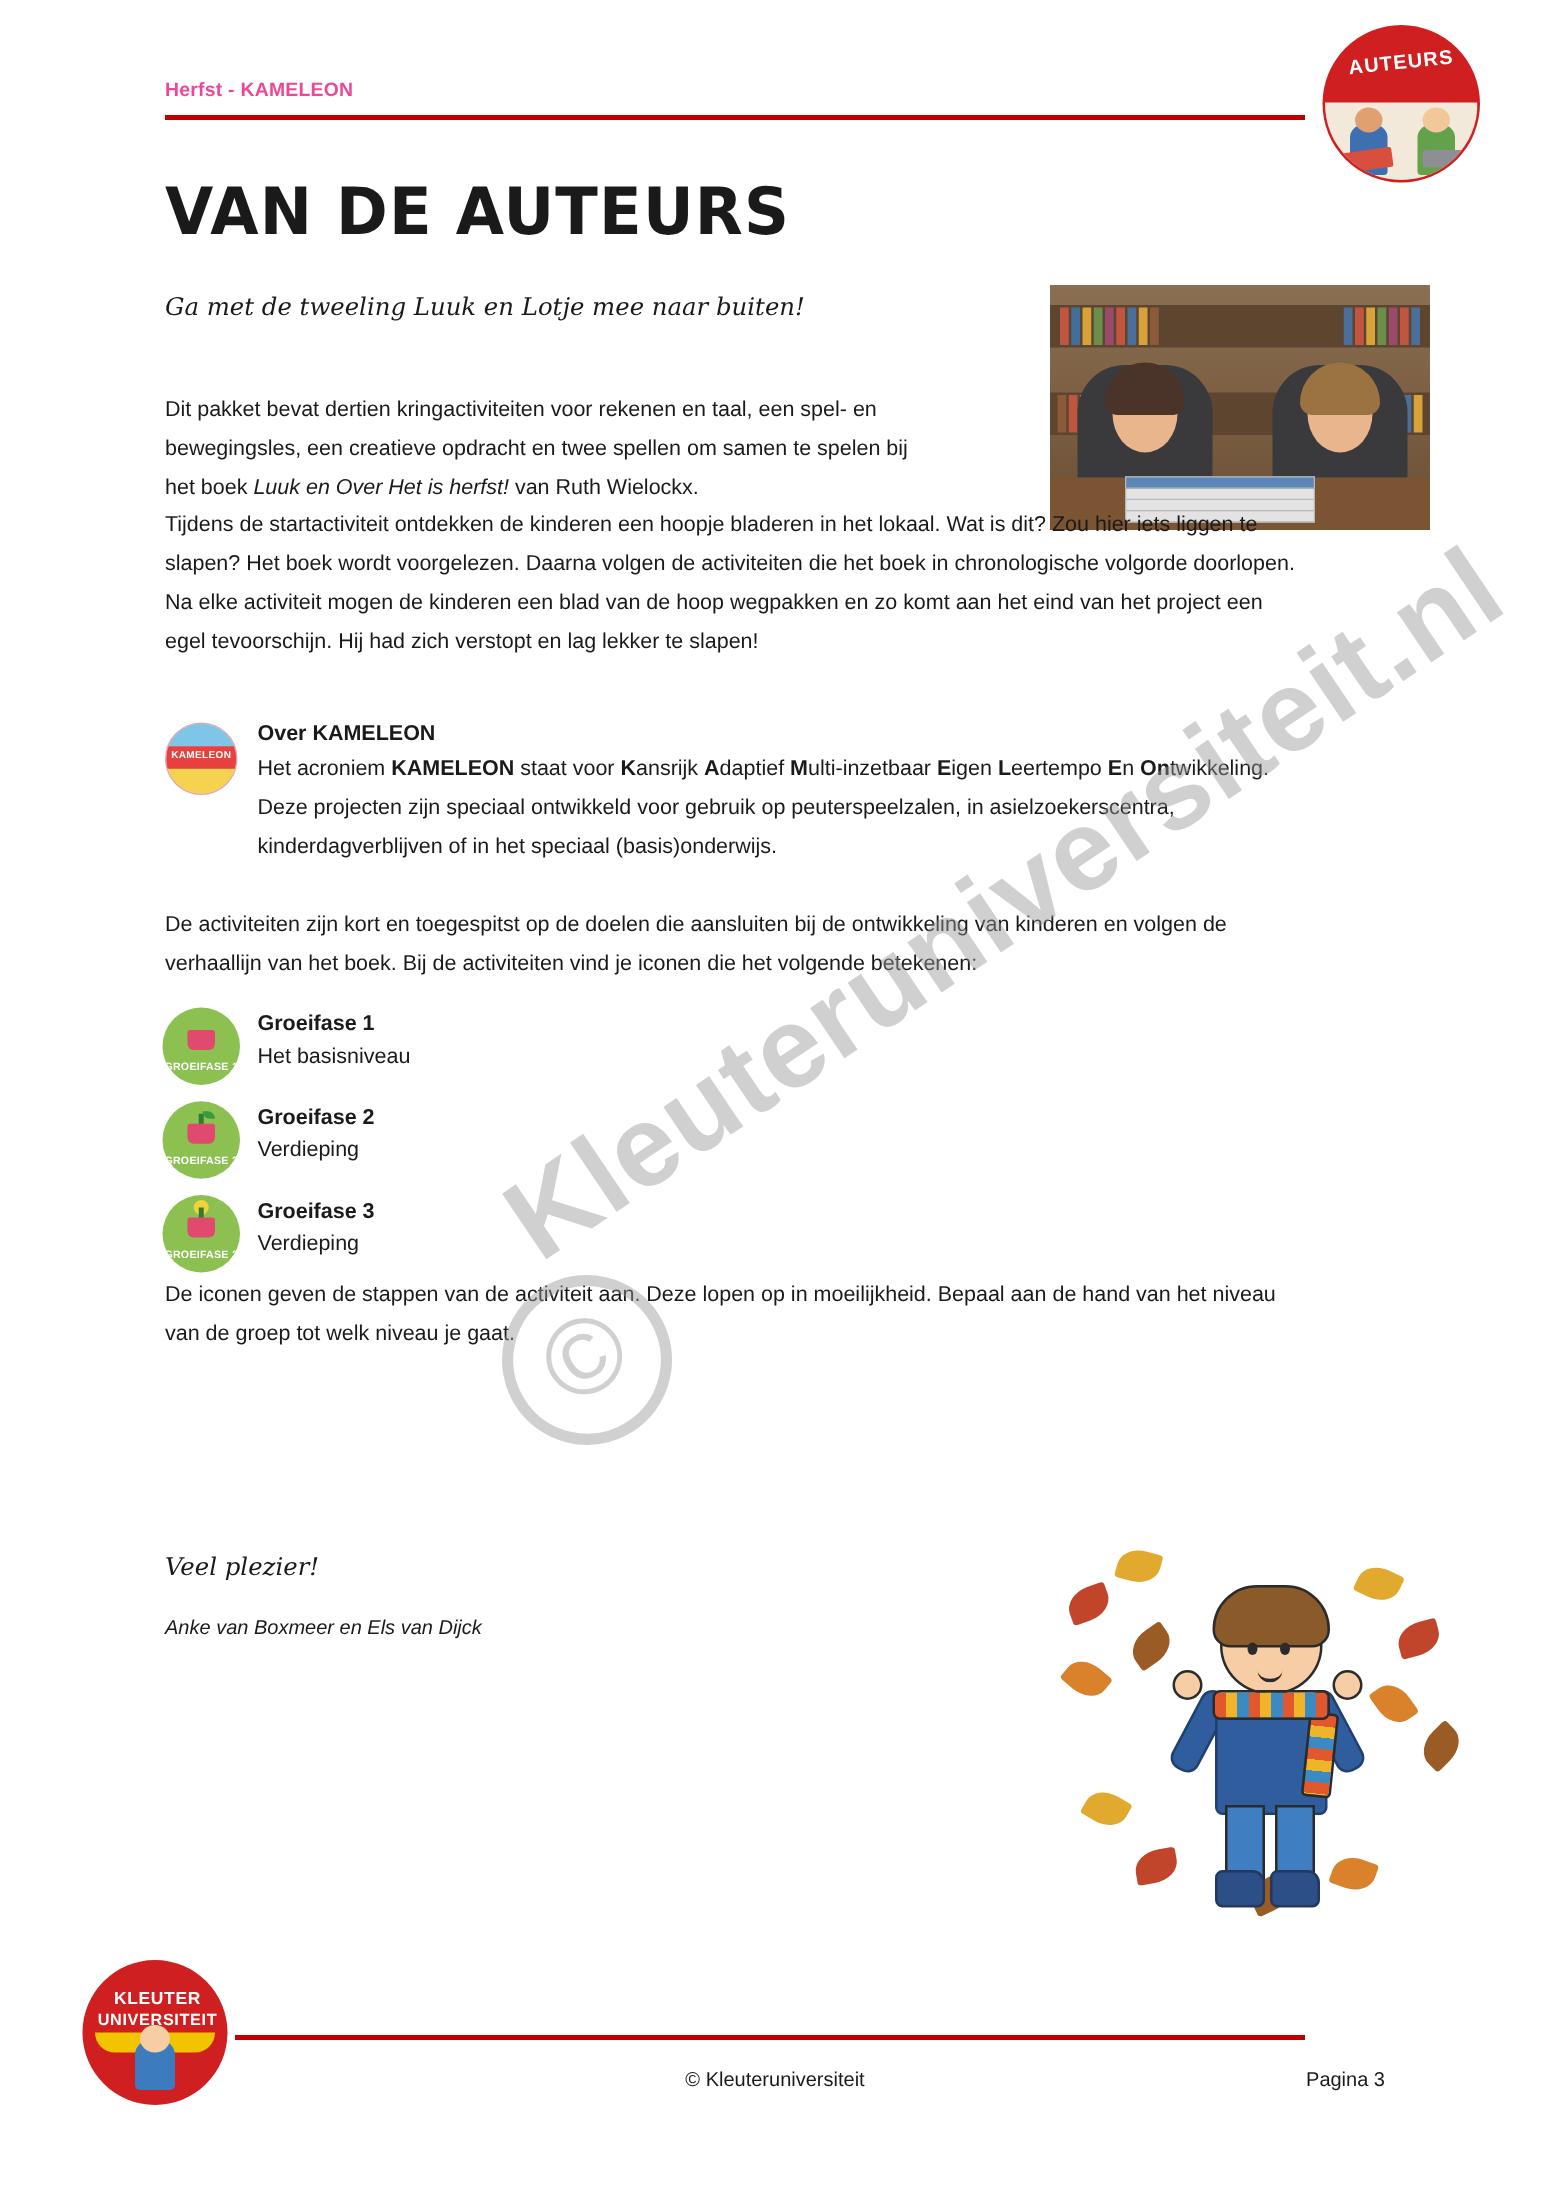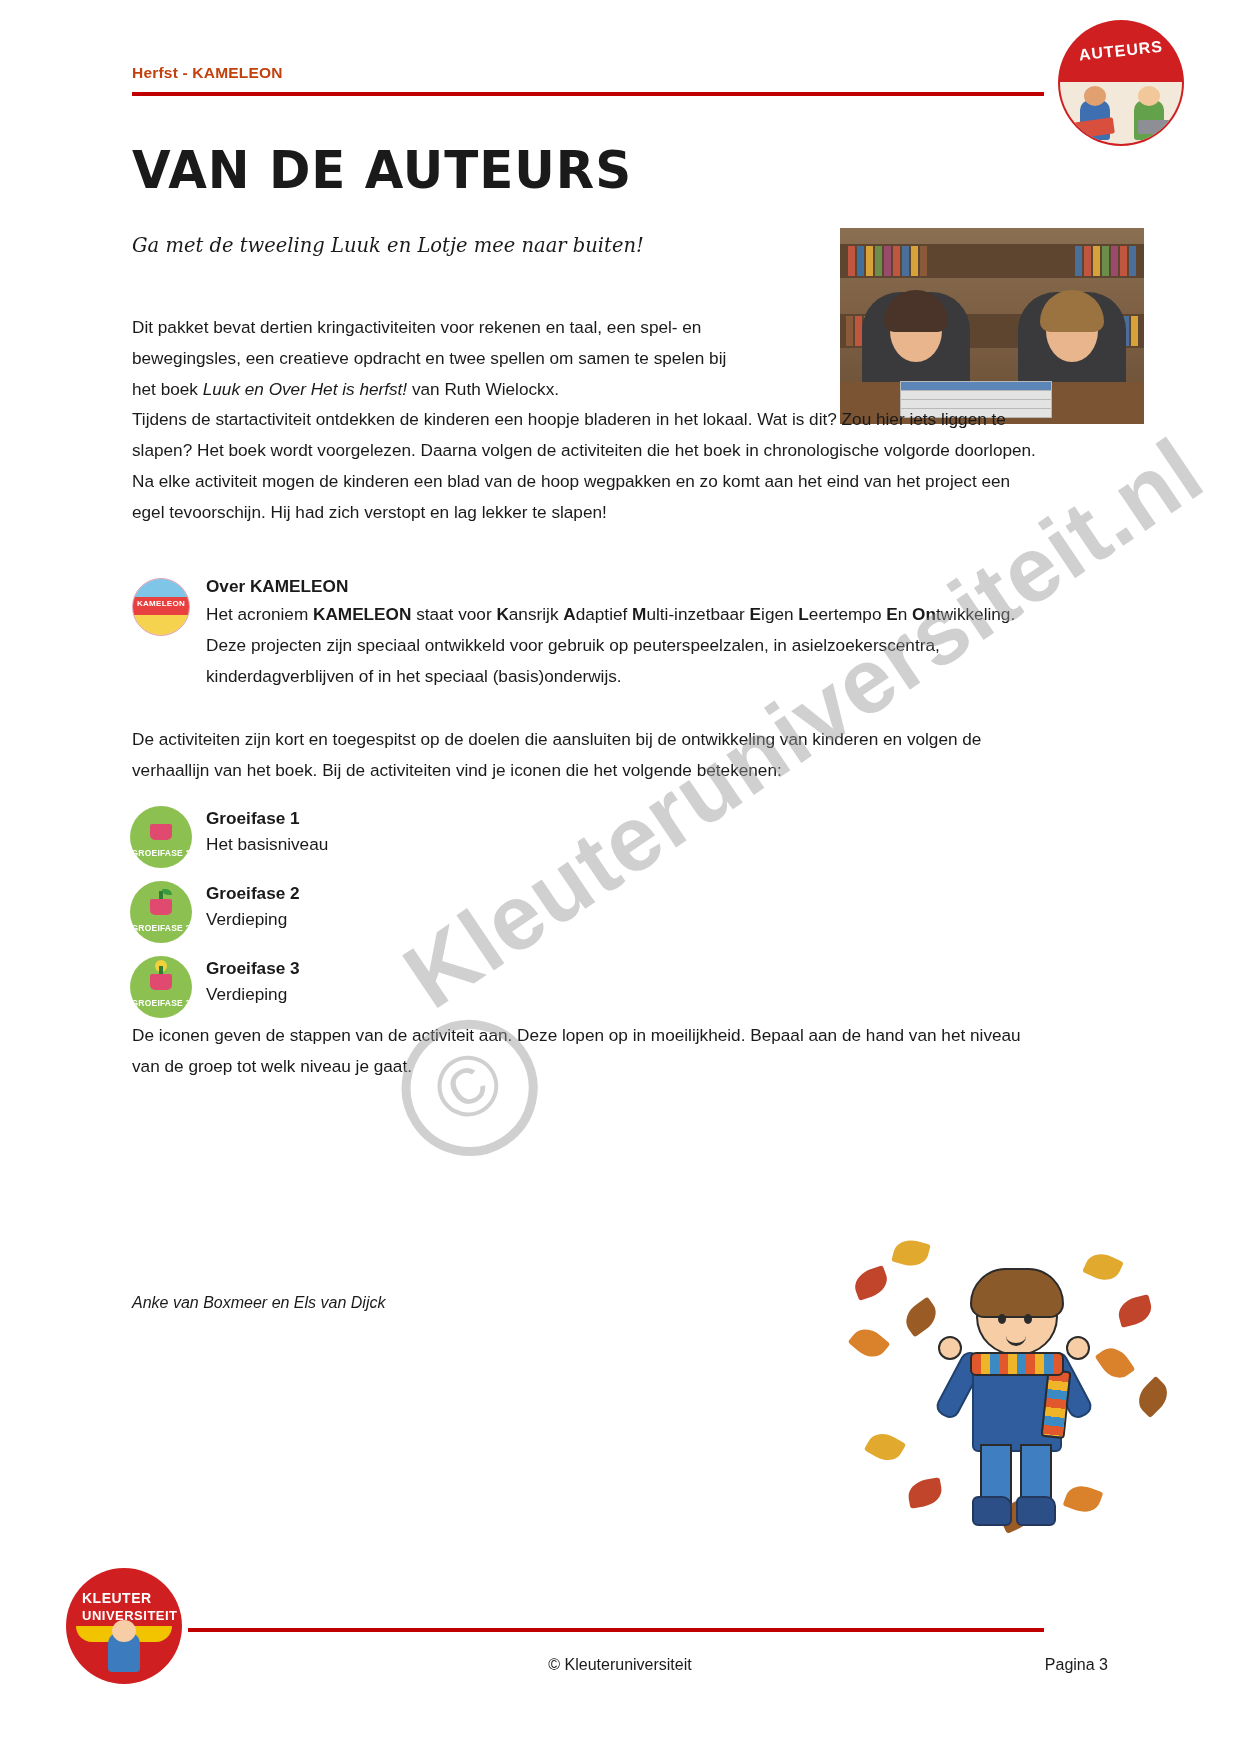--- a/index.html
+++ b/index.html
@@ -18,21 +18,21 @@
   }
 
   
   .header-title {
     position: absolute;
     left: 132px;
     top: 64px;
     font-size: 15.5px;
     font-weight: bold;
     letter-spacing: 0.2px;
-    color: #c2410c;
+    color: #ec4899;
   }
   .header-rule {
     position: absolute;
     left: 132px;
     top: 92px;
     width: 912px;
     height: 4px;
     background: #c00000;
   }
 
@@ -436,22 +436,22 @@
     position: absolute;
     left: 66px;
     bottom: 70px;
     width: 116px;
     height: 116px;
     border-radius: 50%;
     background: #cf1f21;
     overflow: hidden;
   }
   .footer-logo .l1, .footer-logo .l2 {
-    position: absolute; left: 16px; right: 0;
-    color: #fff; font-weight: bold;
+    position: absolute; left: 4px; right: 0;
+    text-align: center; color: #fff; font-weight: bold;
   }
   .footer-logo .l1 { top: 22px; font-size: 14px; letter-spacing: .5px; }
   .footer-logo .l2 { top: 40px; font-size: 13px; letter-spacing: .5px; }
   .footer-logo .swoosh {
     position: absolute; left: 10px; top: 58px;
     width: 96px; height: 16px; background: #f2c400;
     border-radius: 0 0 48px 48px;
   }
   .footer-logo .kid {
     position: absolute; left: 42px; top: 64px;
@@ -646,20 +646,21 @@
   </div>
   <div class="blk phase" id="phase-3">
     <div class="ttl">Groeifase 3</div>
     <div class="sub">Verdieping</div>
   </div>
 
   <div class="blk body-text" id="para-4">
     <div>De iconen geven de stappen van de activiteit aan. Deze lopen op in moeilijkheid. Bepaal aan de hand van het niveau van de groep tot welk niveau je gaat.</div>
   </div>
 
+  <div class="blk hand" id="veel-hand">Veel plezier!</div>
   <div class="blk" id="signature">Anke van Boxmeer en Els van Dijck</div>
 
   <div class="illu">
     <div class="leaf-shape red" style="left:4px;   top:36px;  transform:rotate(-20deg);"></div>
     <div class="leaf-shape yellow" style="left:44px;  top:6px;   transform:rotate(15deg);"></div>
     <div class="leaf-shape" style="left:2px;   top:96px;  transform:rotate(40deg);"></div>
     <div class="leaf-shape brown" style="left:54px;  top:70px;  transform:rotate(-35deg);"></div>
     <div class="leaf-shape yellow" style="left:236px; top:20px;  transform:rotate(25deg);"></div>
     <div class="leaf-shape red" style="left:268px; top:64px;  transform:rotate(-15deg);"></div>
     <div class="leaf-shape" style="left:248px; top:116px; transform:rotate(55deg);"></div>

